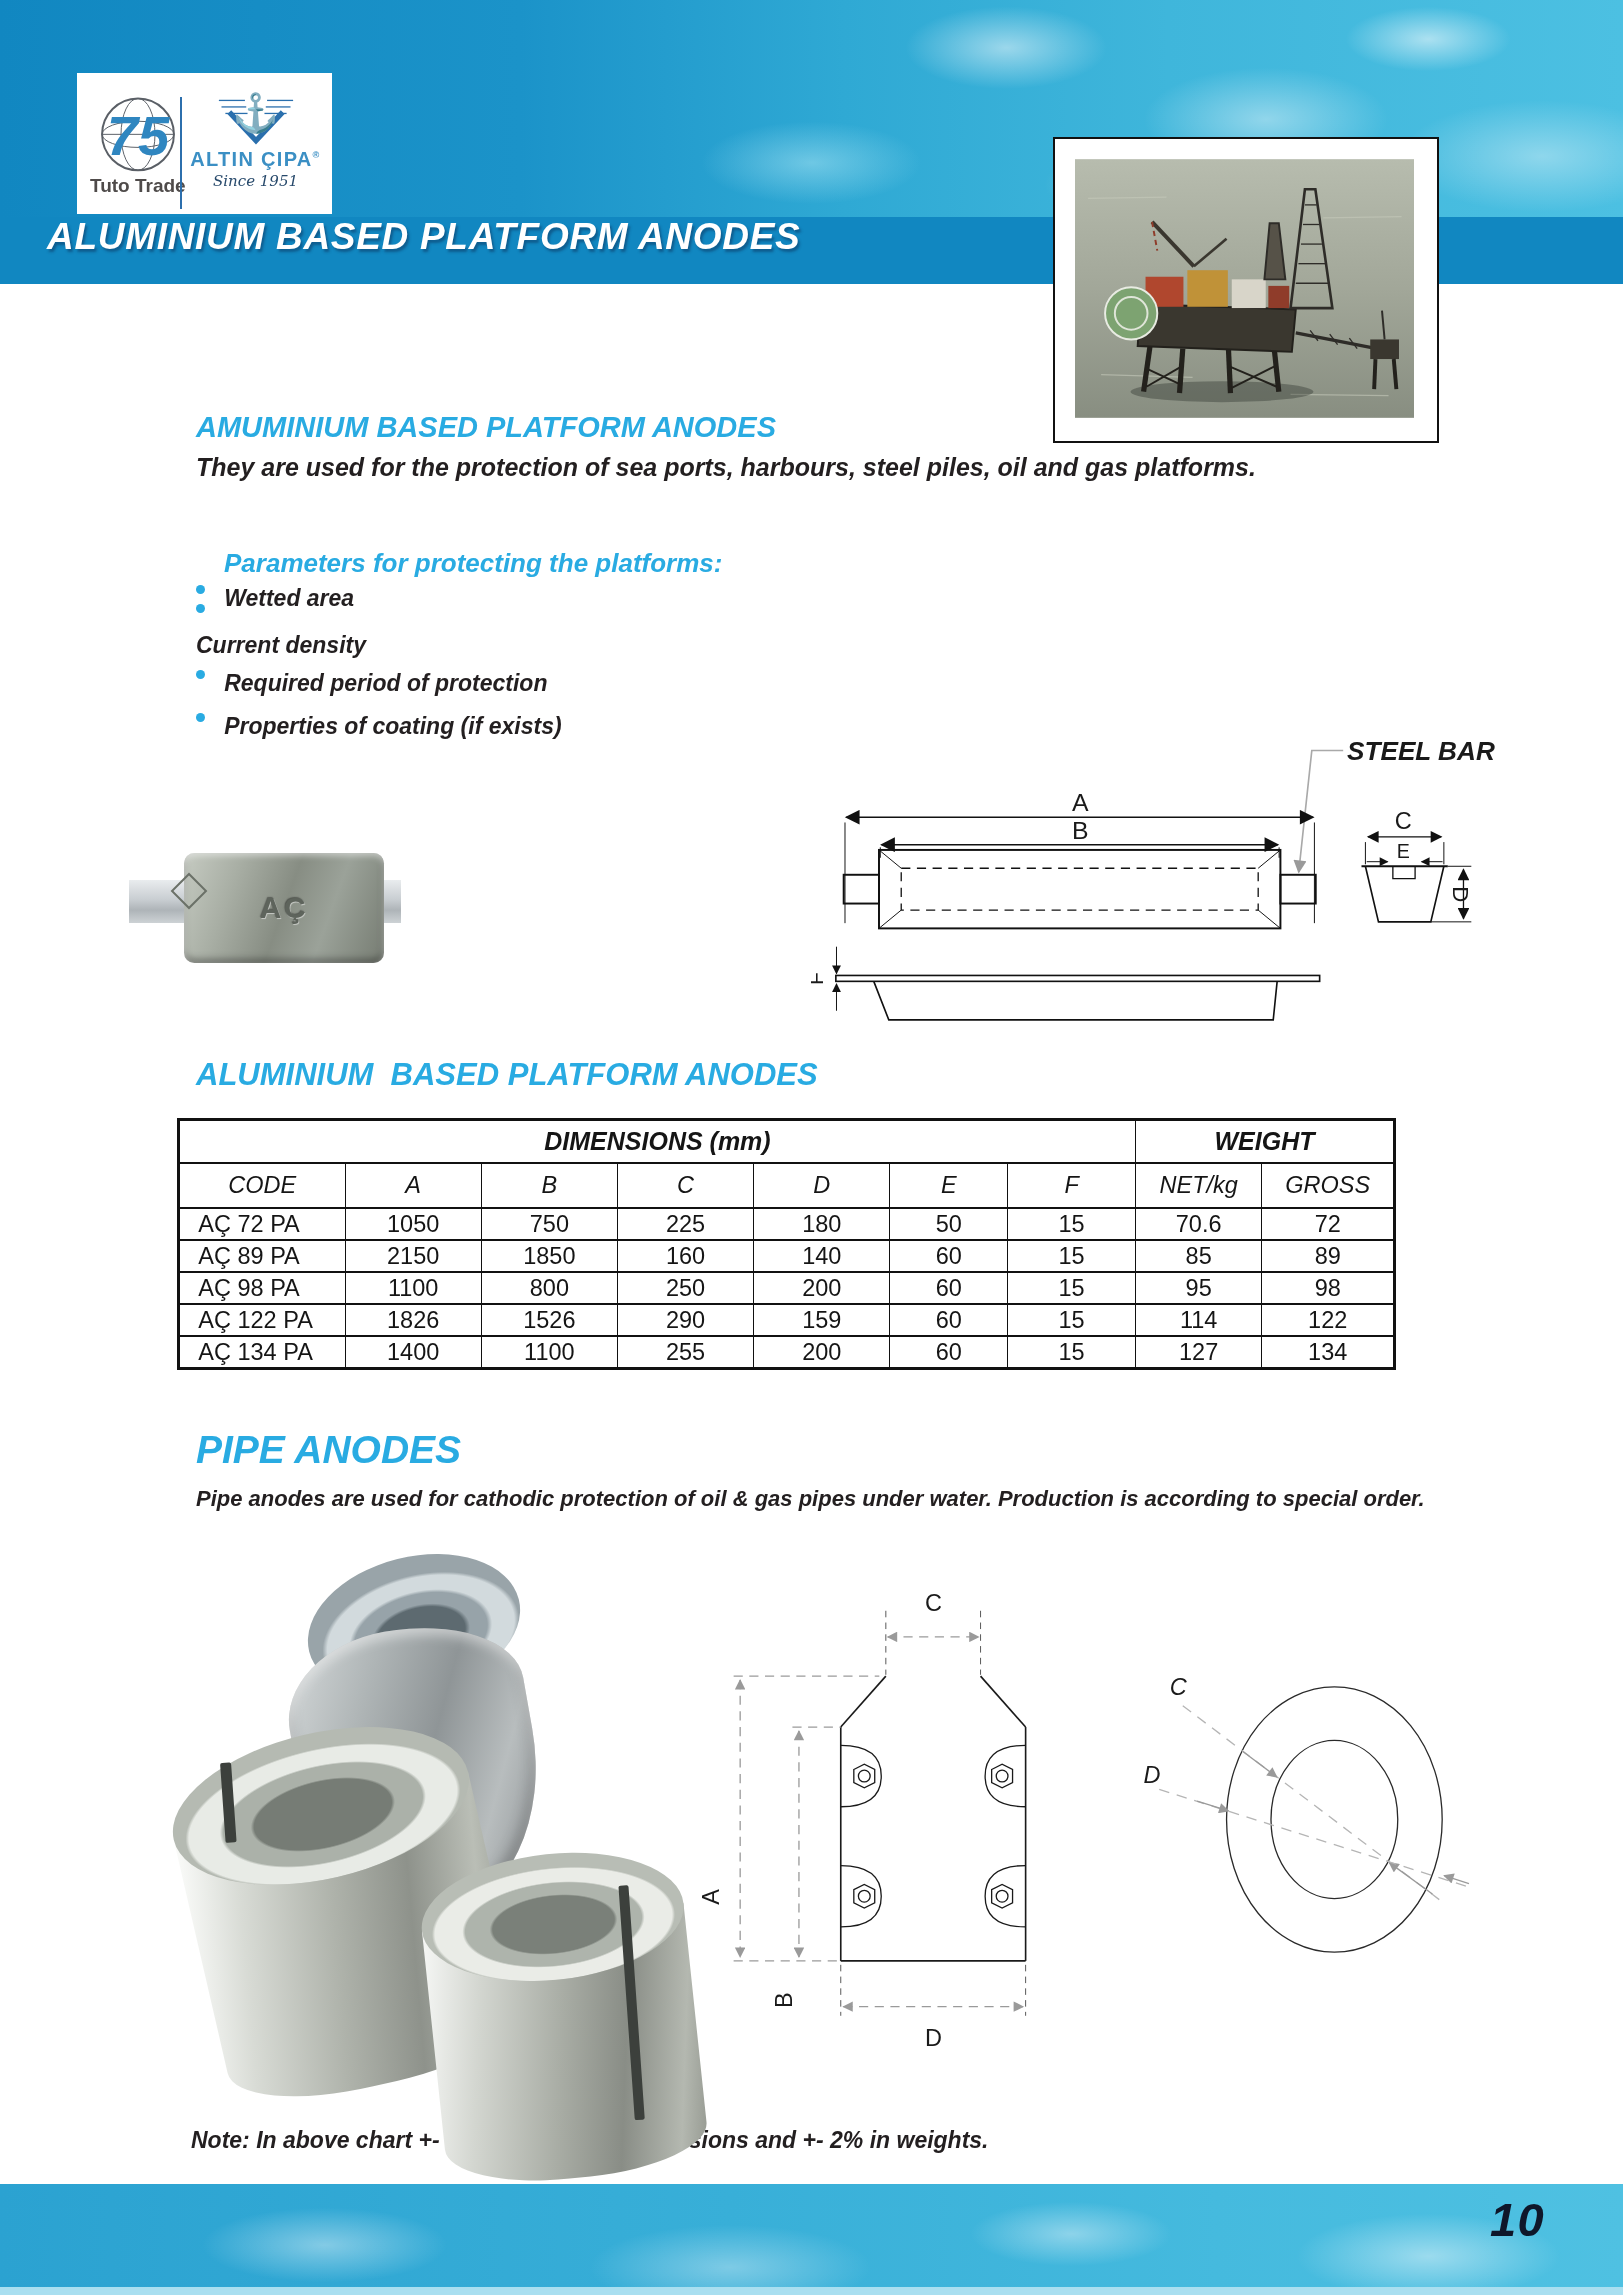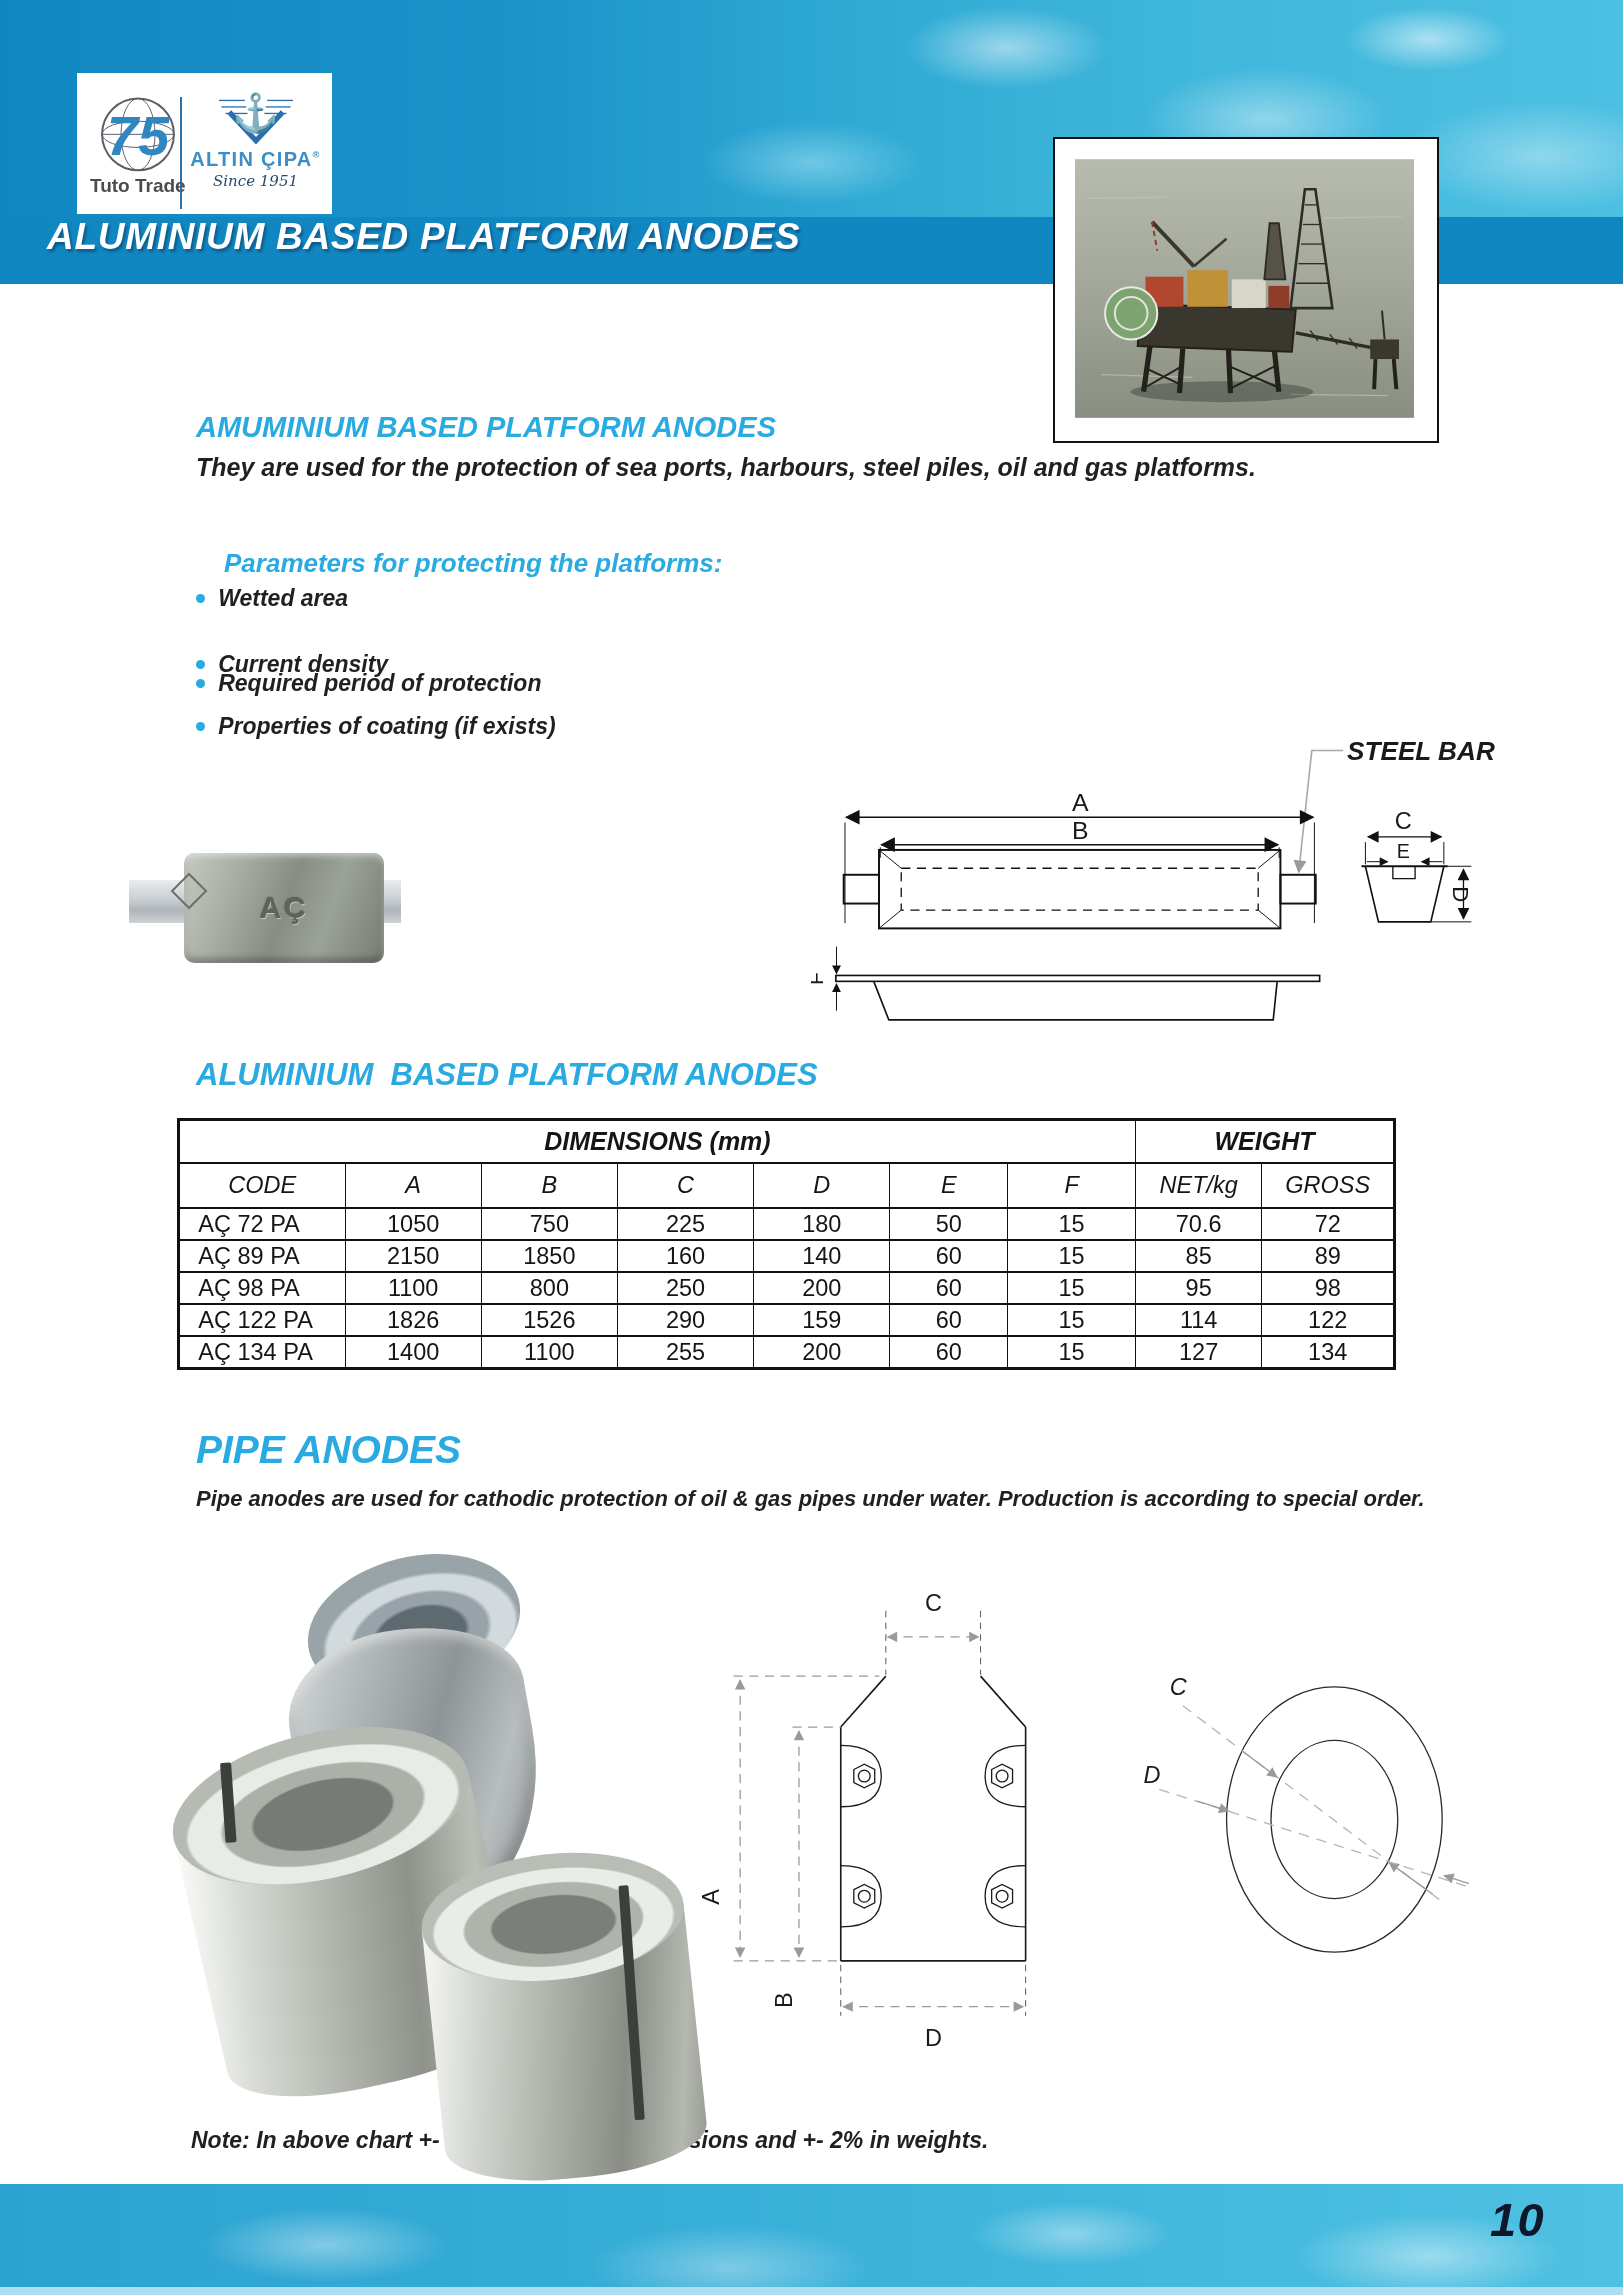--- a/index.html
+++ b/index.html
@@ -31,21 +31,21 @@
       font-weight:700;color:#ffffff;letter-spacing:0.7px;text-shadow:2px 2.6px 2.6px rgba(10,40,80,.45);}
 
   
   .photo-frame{position:absolute;left:1053px;top:137px;width:343px;height:263px;background:#ffffff;
       border:2px solid #111;padding:19.6px;}
   .photo-frame svg{display:block;}
 
   
   .h-cyan{position:absolute;left:196px;margin:0;color:#29abe2;font-style:italic;font-weight:700;}
   .body-text{position:absolute;left:196px;margin:0;font-style:italic;font-weight:700;color:#231f20;}
-  .bullet{position:absolute;left:196px;display:flex;align-items:center;gap:13px;}
+  .bullet{position:absolute;left:196px;display:flex;gap:19px;}
   .bullet .dot{width:9.2px;height:9.2px;border-radius:50%;background:#29abe2;flex:0 0 auto;}
   .bullet .btxt{font-style:italic;font-weight:700;font-size:23px;color:#231f20;}
   .pre{white-space:pre-wrap;}
 
   
   .anode-photo{position:absolute;left:121px;top:837px;width:288px;height:111px;}
   .anode-photo .strip{position:absolute;left:7.8px;top:43px;width:272px;height:43px;
       background:linear-gradient(180deg,#e9ecee 0%,#c9ced2 45%,#aeb4b8 70%,#cdd2d5 100%);}
   .anode-photo .bar{position:absolute;left:43px;top:16px;width:200px;height:110px;border-radius:10.5px;
       background:linear-gradient(110deg,#c6cbc2 0%,#a8aea4 25%,#878d83 50%,#9ba299 70%,#767c72 100%);
@@ -223,21 +223,21 @@
   </figure>
 
   <h2 class="h-cyan" style="top:411px;font-size:29px;">AMUMINIUM BASED PLATFORM ANODES</h2>
   <p class="body-text" style="top:453px;font-size:25px;">They are used for the protection of sea ports, harbours, steel piles, oil and gas platforms.</p>
   <h3 class="h-cyan" style="top:548px;font-size:26px;margin-left:28px;">Parameters for protecting the platforms:</h3>
 
   <div class="bullet" style="top:585px;">
     <span class="dot"></span>
     <span class="btxt">Wetted area</span>
   </div>
-  <div class="bullet" style="top:651px;">
+  <div class="bullet" style="top:604px;flex-direction:column;">
     <span class="dot"></span>
     <span class="btxt">Current density</span>
   </div>
   <div class="bullet" style="top:670px;">
     <span class="dot"></span>
     <span class="btxt">Required period of protection</span>
   </div>
   <div class="bullet" style="top:713px;">
     <span class="dot"></span>
     <span class="btxt">Properties of coating (if exists)</span>

